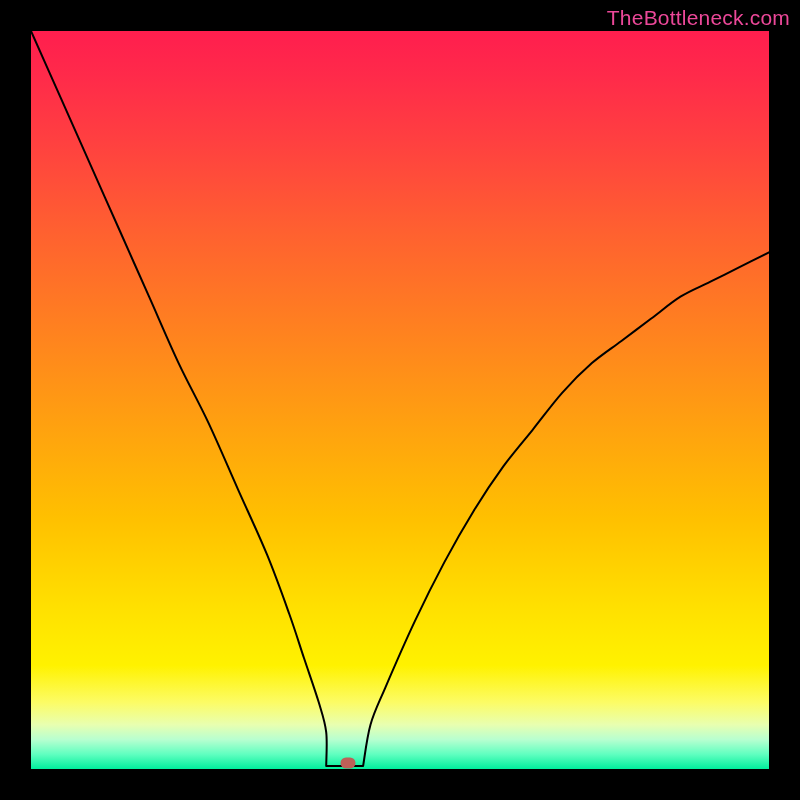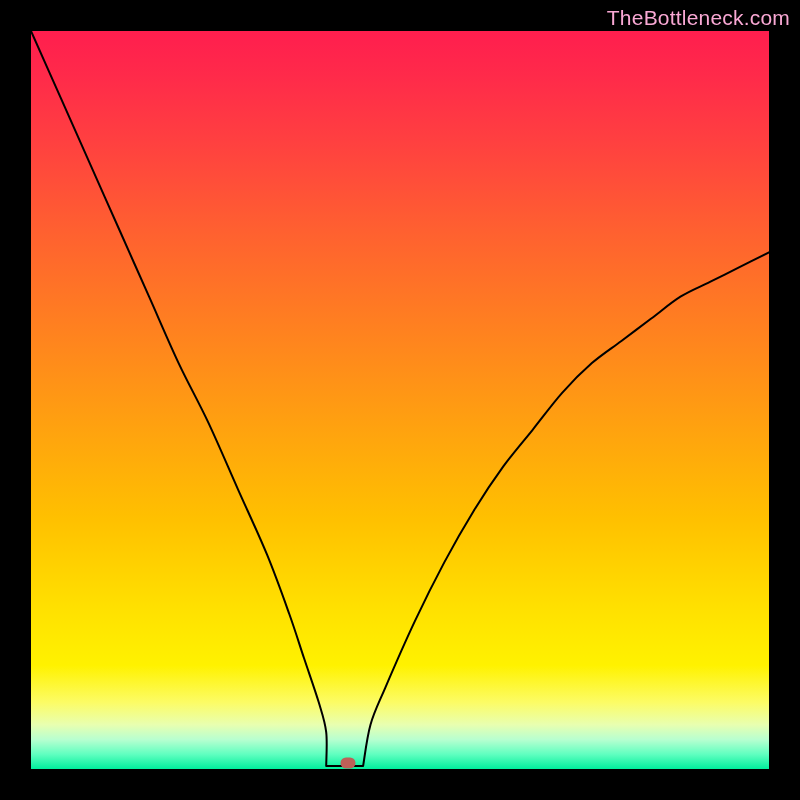--- a/index.html
+++ b/index.html
@@ -63,21 +63,21 @@
     width: 15px;
     height: 11px;
     background: #bd6058;
     border-radius: 6px;
     transform: translate(-50%, -50%);
   }
   .watermark {
     position: absolute;
     top: 6px;
     right: 10px;
-    color: #f9a8d4;
+    color: #ec4899;
     font-size: 21px;
     letter-spacing: 0.2px;
     font-weight: 500;
   }
 </style>
 </head>
 <body>
 
 <div class="frame">
 

